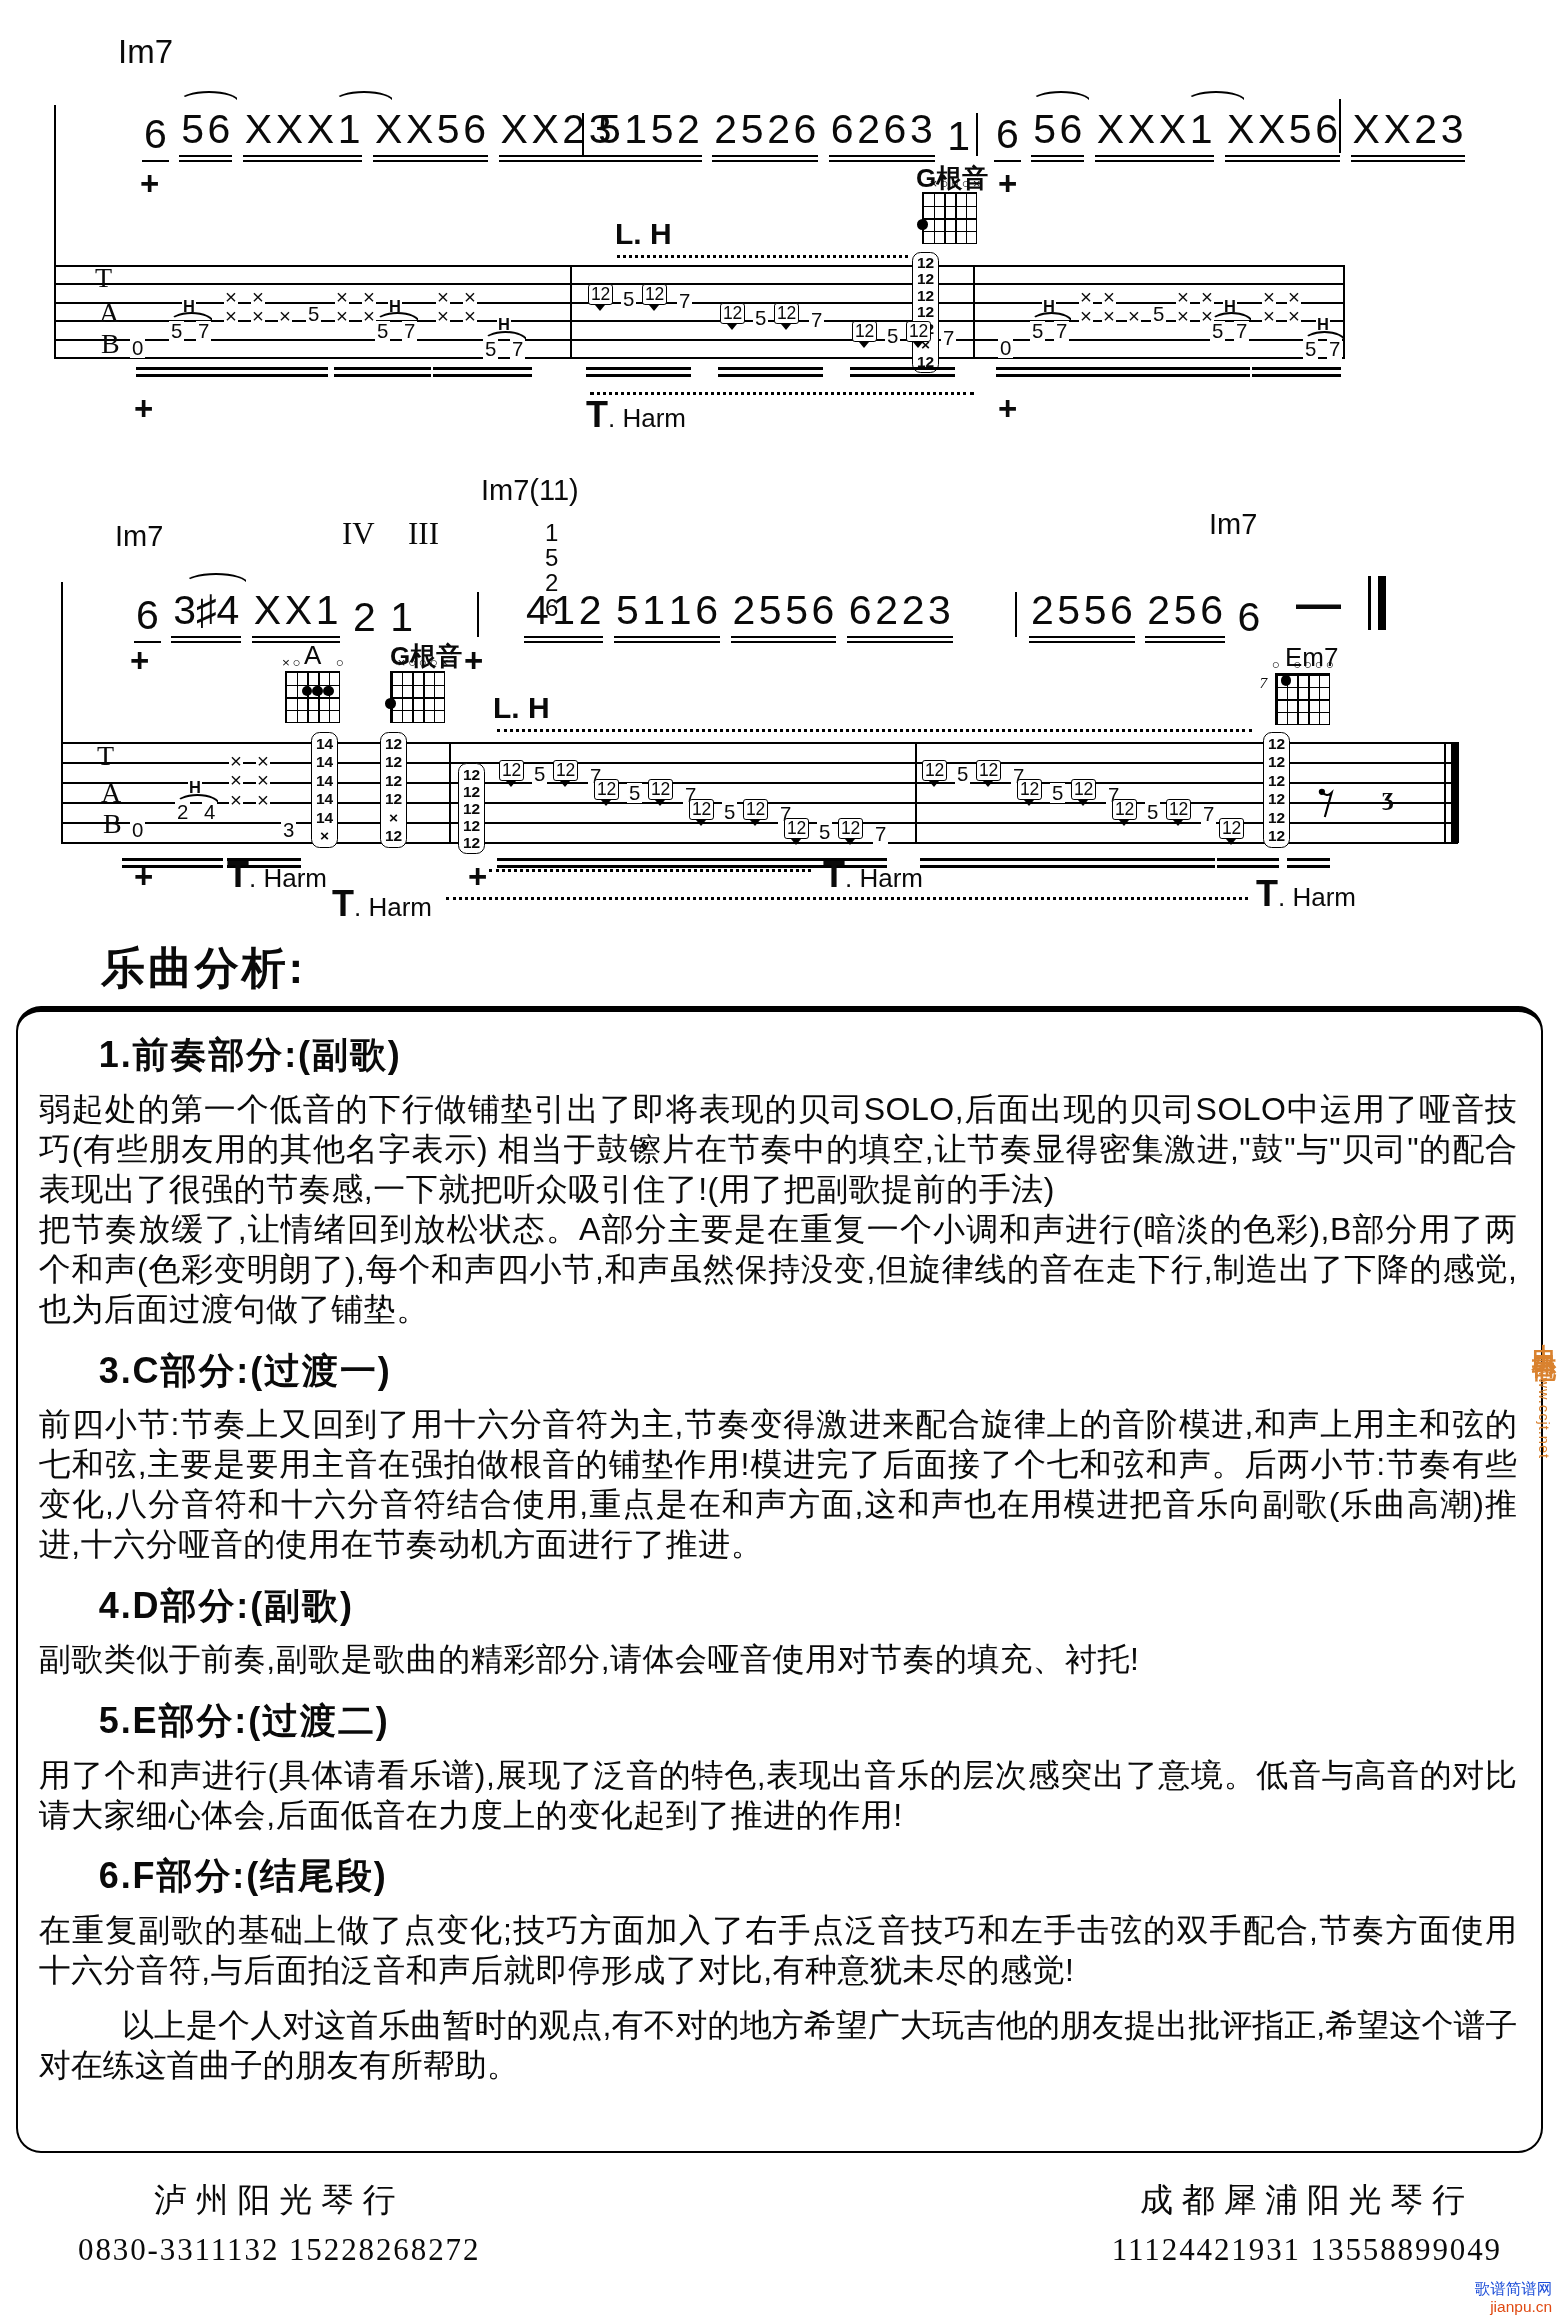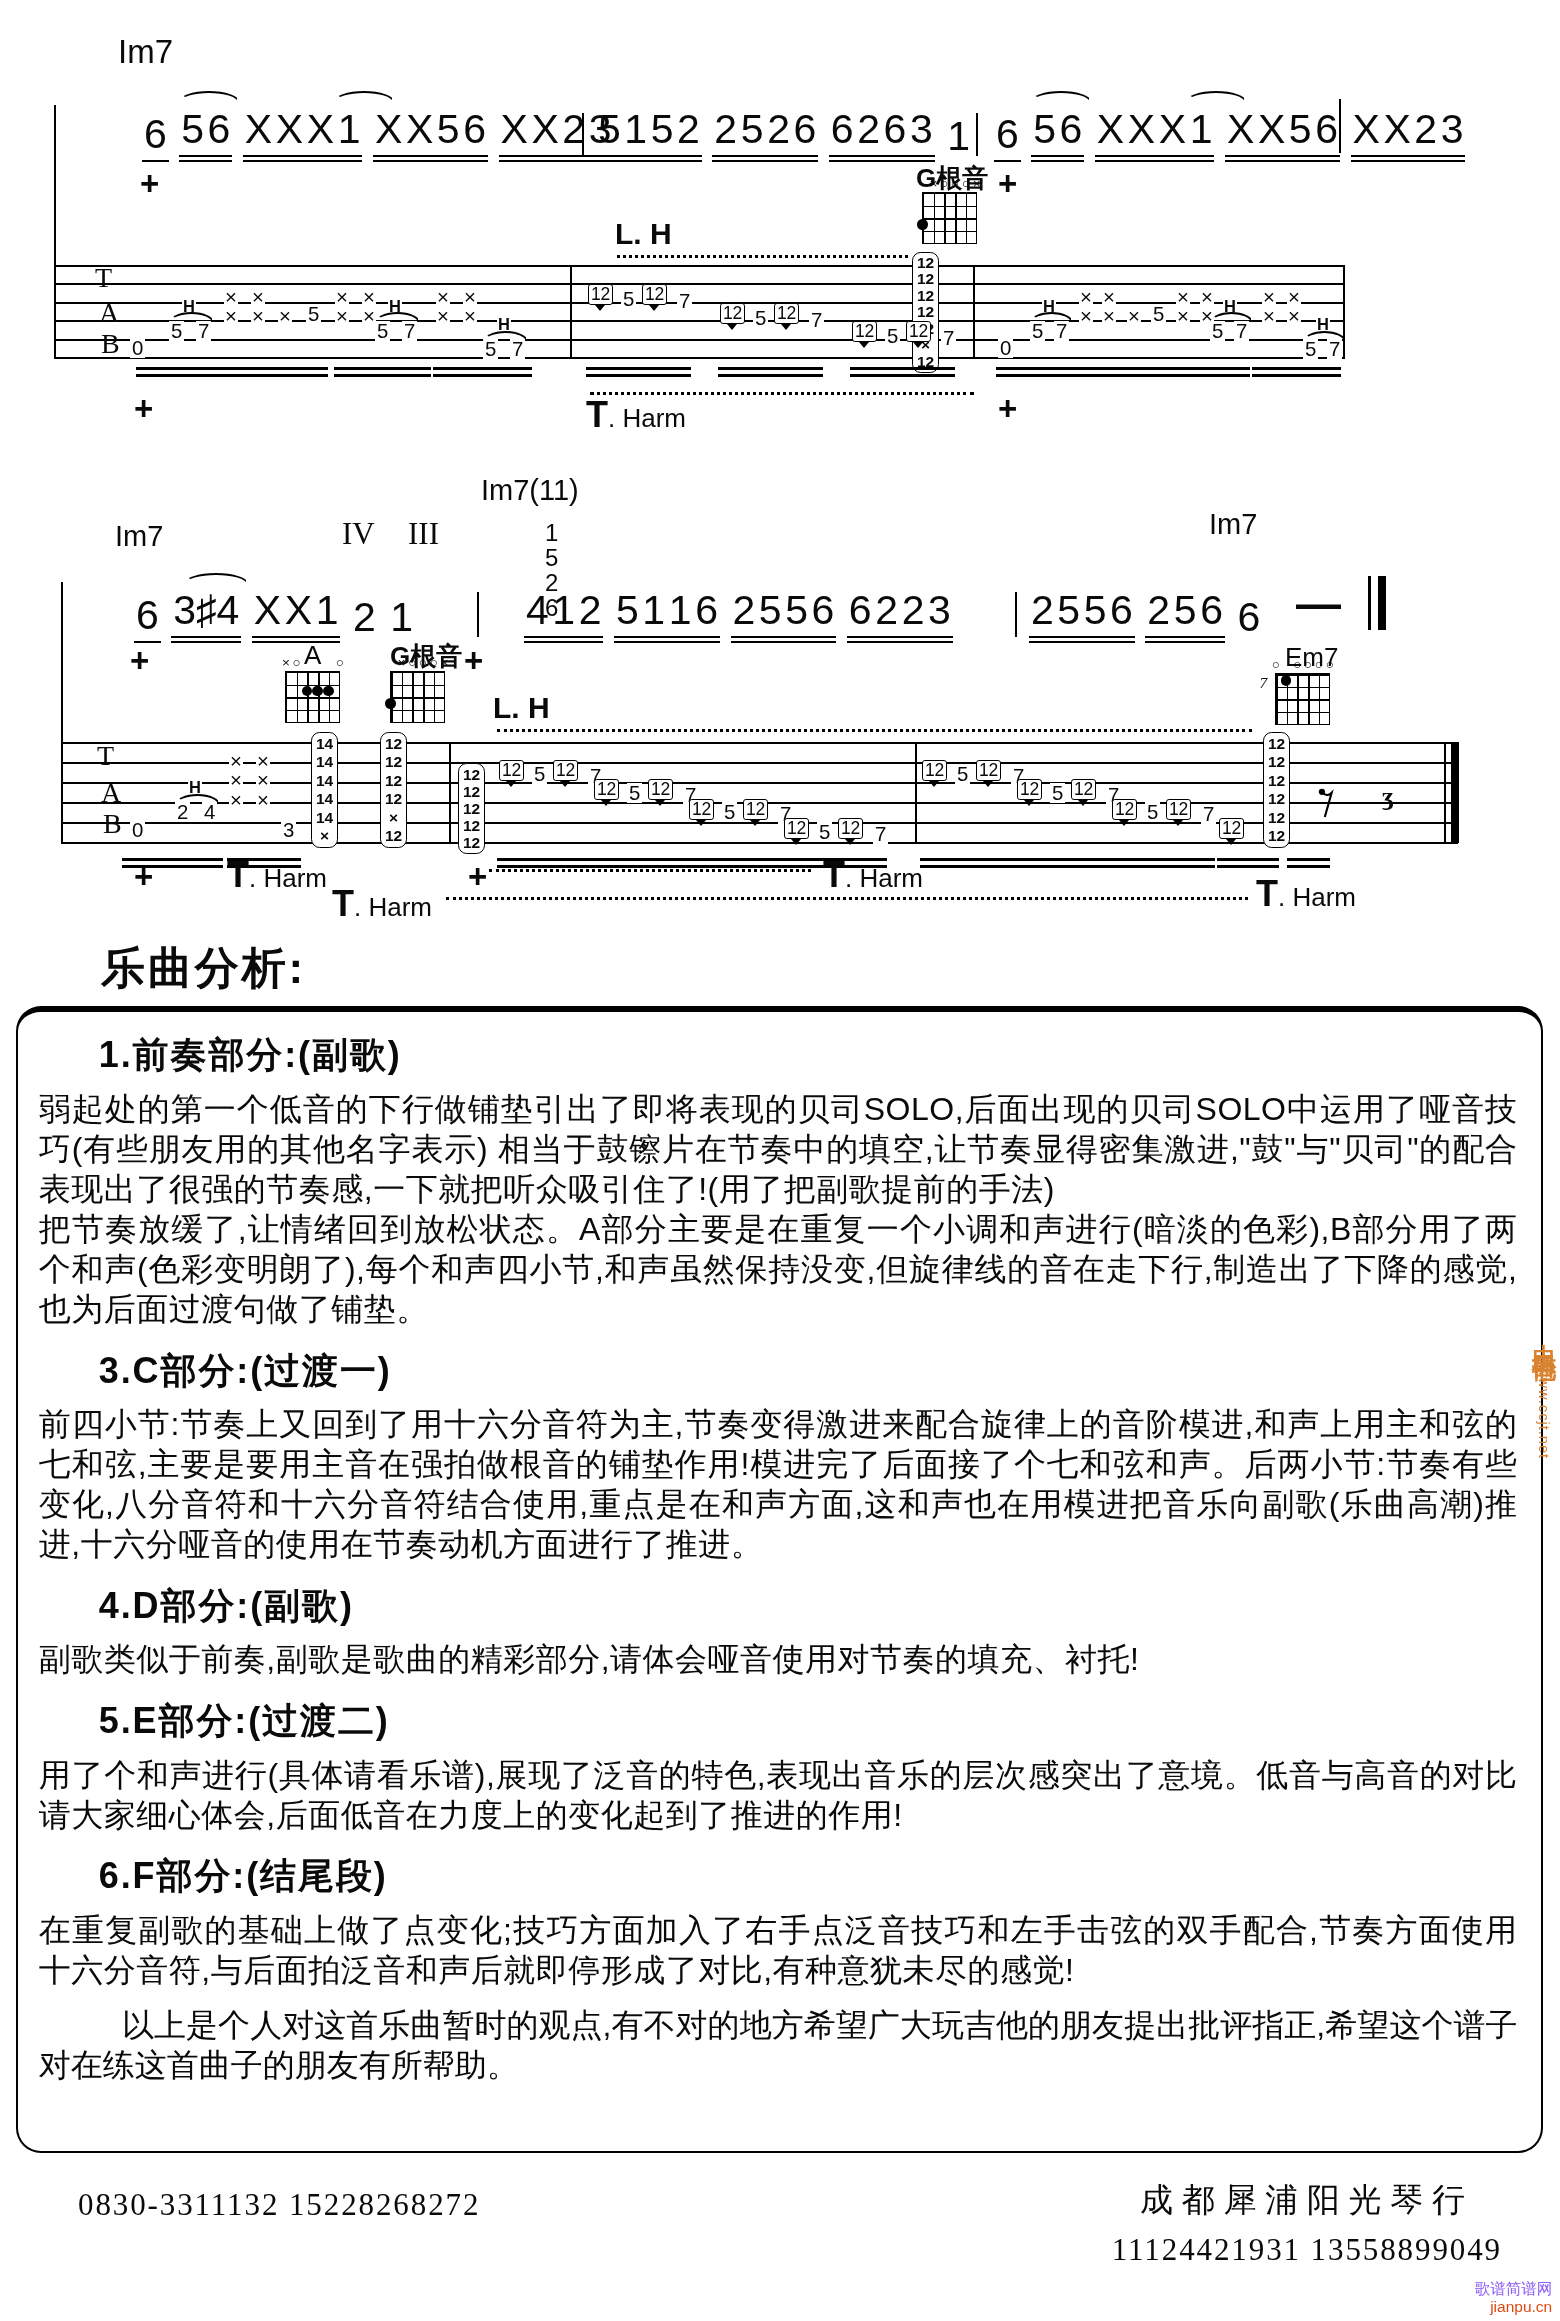--- a/index.html
+++ b/index.html
@@ -398,29 +398,30 @@
       <div class="sec-title">5.E部分:(过渡二)</div>
       <div class="sec-body">用了个和声进行(具体请看乐谱),展现了泛音的特色,表现出音乐的层次感突出了意境。低音与高音的对比请大家细心体会,后面低音在力度上的变化起到了推进的作用!</div>
       <div class="sec-title">6.F部分:(结尾段)</div>
       <div class="sec-body">在重复副歌的基础上做了点变化;技巧方面加入了右手点泛音技巧和左手击弦的双手配合,节奏方面使用十六分音符,与后面拍泛音和声后就即停形成了对比,有种意犹未尽的感觉!</div>
     </div>
   <div class="closing">以上是个人对这首乐曲暂时的观点,有不对的地方希望广大玩吉他的朋友提出批评指正,希望这个谱子对在练这首曲子的朋友有所帮助。</div>
 </div>
 
 <div class="footer">
   <div class="f-col">
+    <div class="f-name">泸州阳光琴行</div>
     <div class="f-phone">0830-3311132  15228268272</div>
   </div>
   <div class="f-col">
     <div class="f-name">成都犀浦阳光琴行</div>
     <div class="f-phone">11124421931  13558899049</div>
   </div>
 </div>
 
 <div class="wm-side" style="color: rgb(217, 130, 47);">
   <span class="wm-cn">虫虫吉他</span>
   <span class="wm-url">www.ccjt.net</span>
 </div>
 <div class="wm-bottom">
-  <div style="color: #8b5cf6;">歌谱简谱网</div>
+  <div style="color: #1d4ed8;">歌谱简谱网</div>
   <div style="color: rgb(224, 74, 18);">jianpu.cn</div>
 </div>
 
 
 </body></html>

